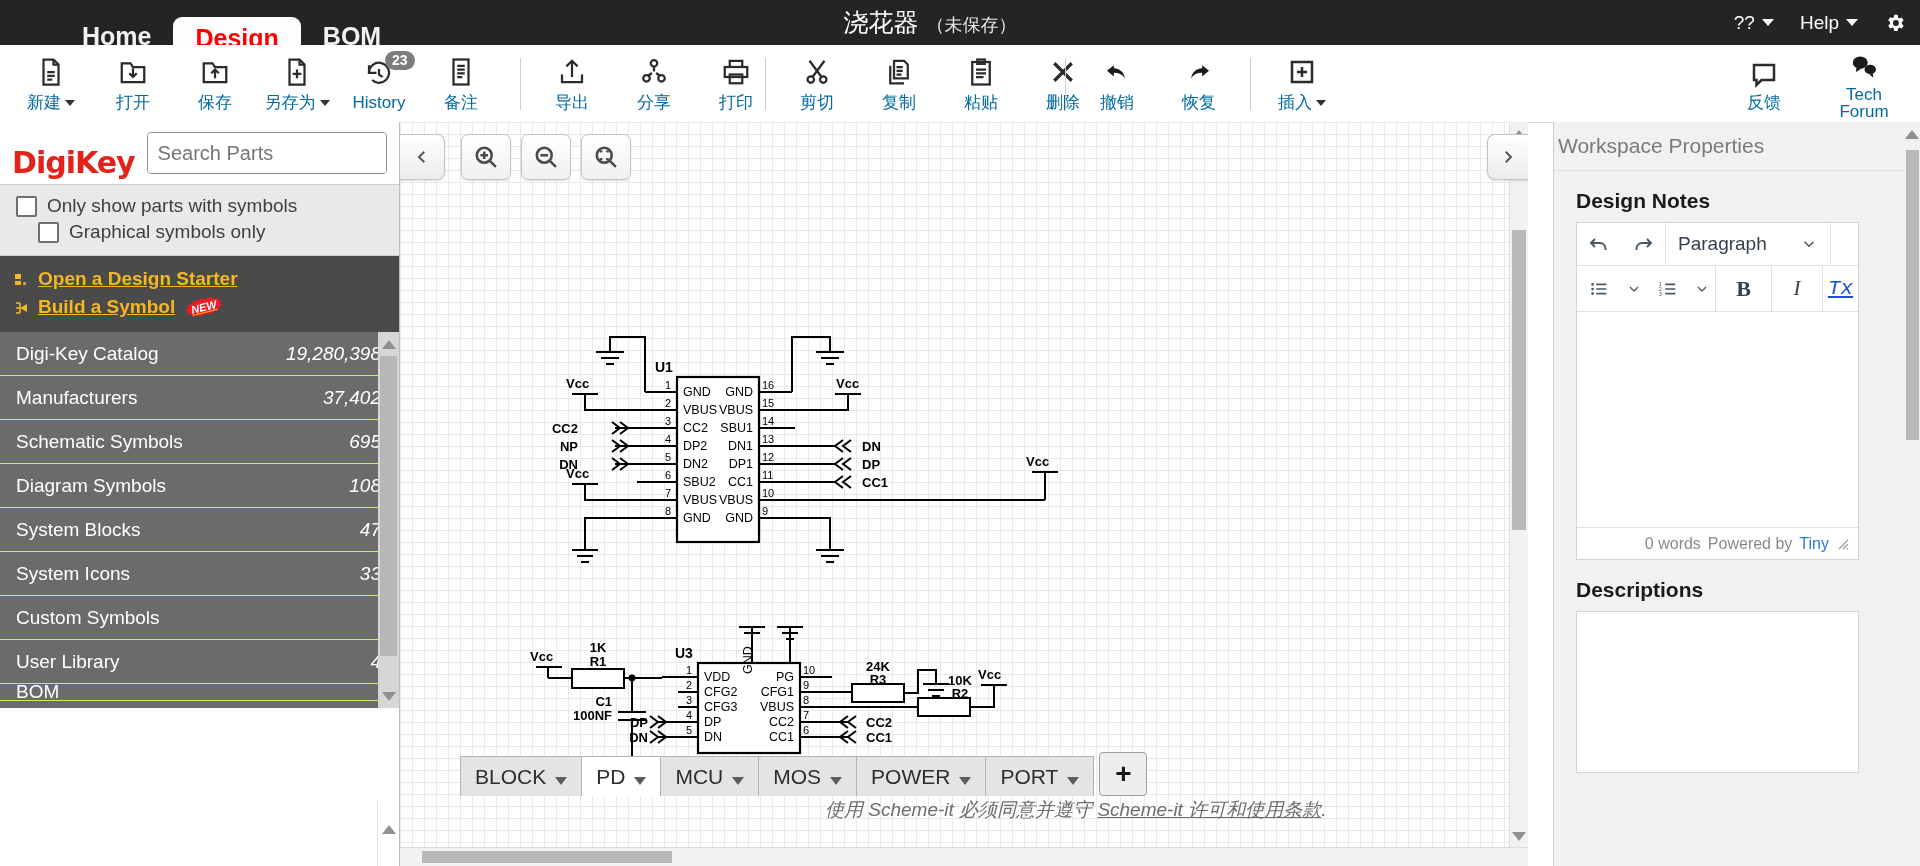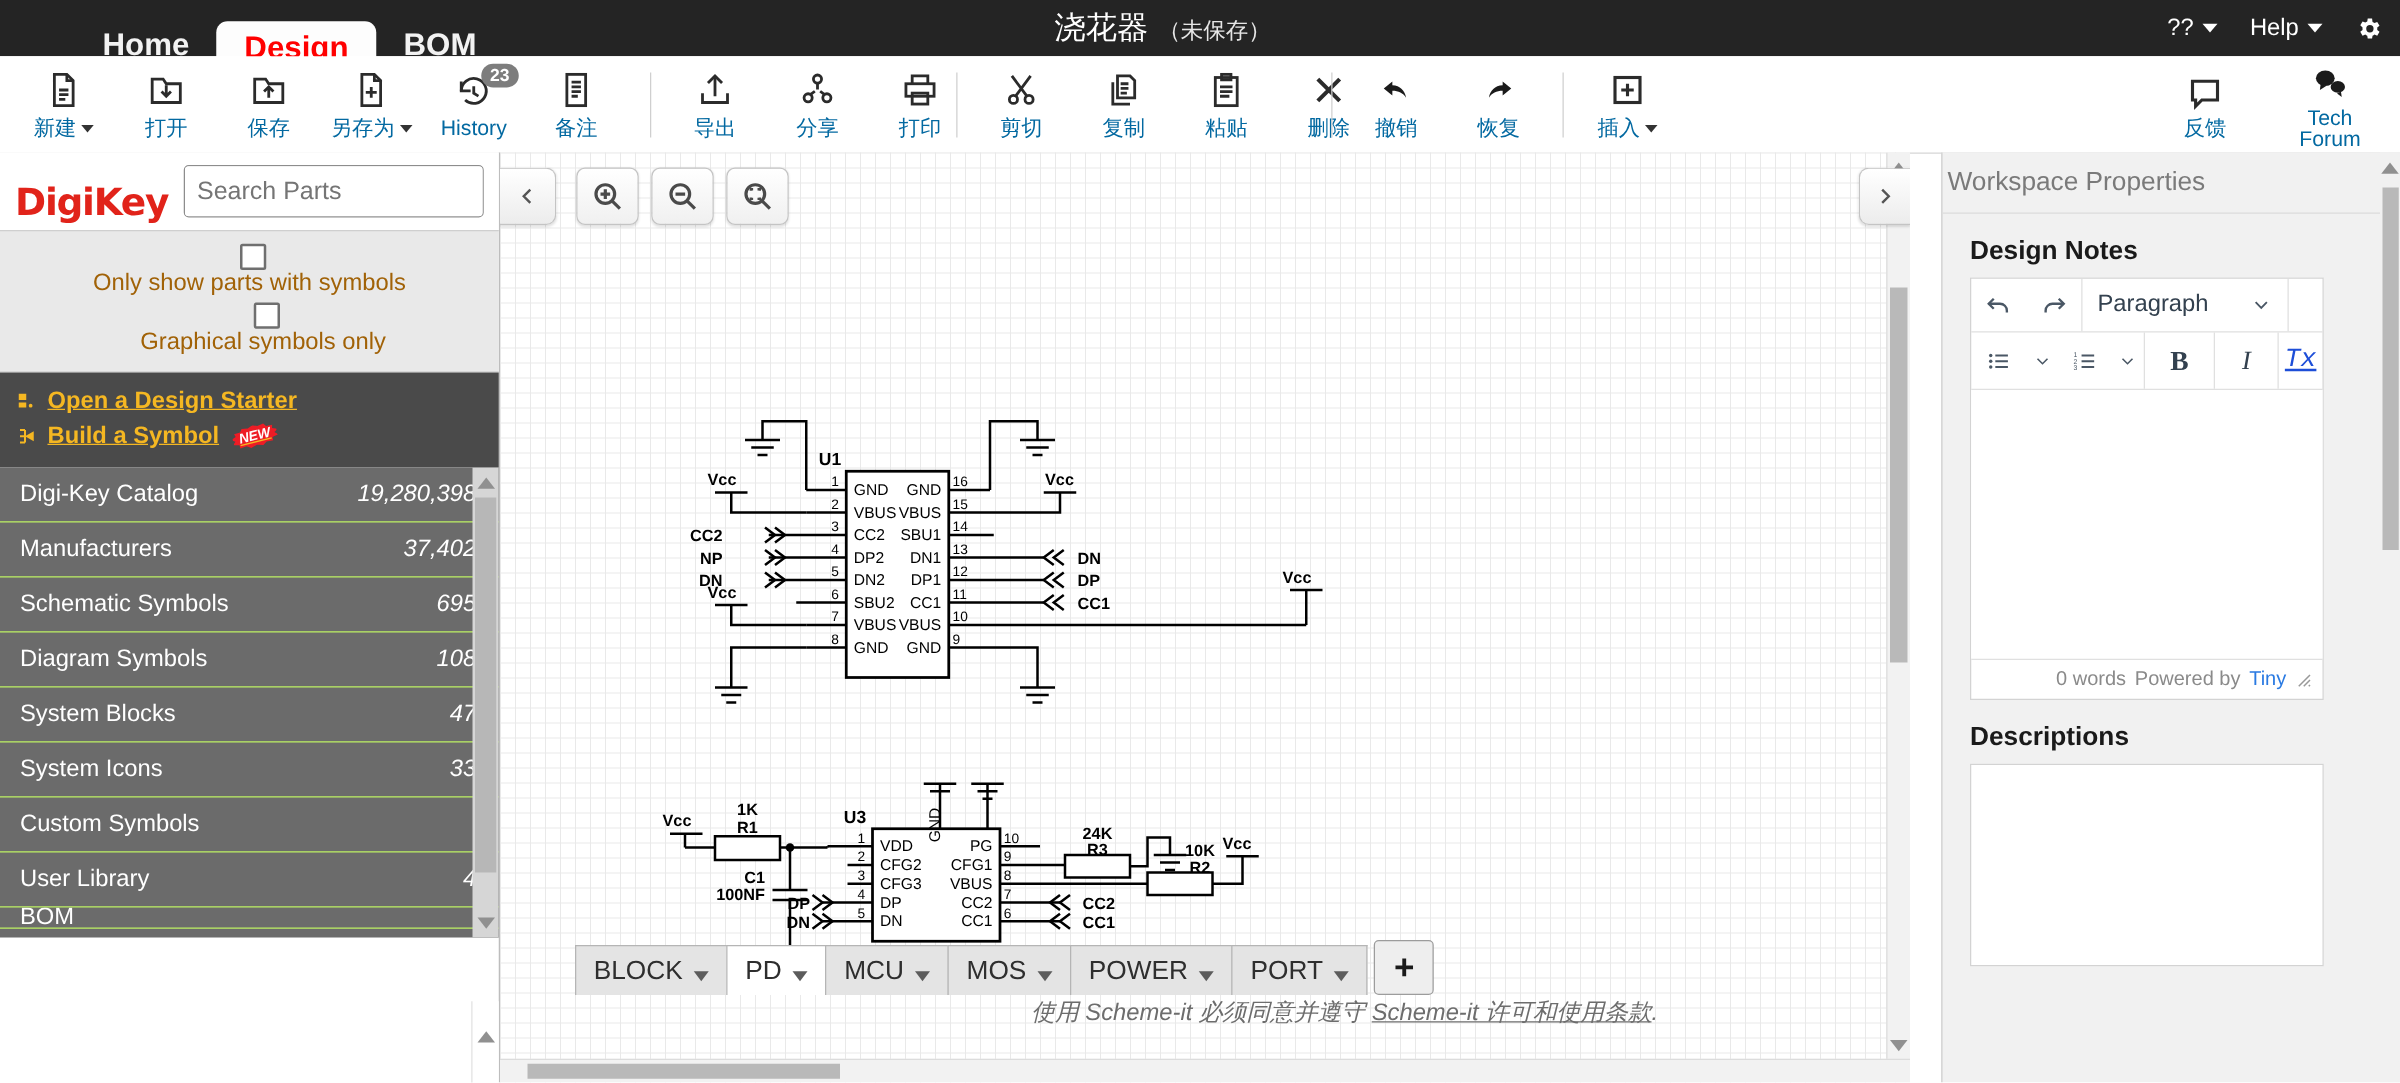--- a/index.html
+++ b/index.html
@@ -54,21 +54,21 @@
   .ritem.wide .lbl{line-height:17px;flex-direction:column;gap:0;text-align:center;}
 
   
   .leftpanel{position:absolute;left:0;top:122px;width:399px;height:744px;background:#ffffff;border-right:1px solid #bdbdbd;}
   .lp-search{height:62px;background:#fff;display:flex;align-items:center;padding:0 12px;gap:12px;}
   .digikey{font-size:30px;font-weight:bold;color:#e1231a;letter-spacing:-1px;font-family:"DejaVu Sans",sans-serif;margin-top:19px;}
   .searchwrap{flex:1;display:flex;height:40px;border:1px solid #8d8d8d;border-radius:4px;overflow:hidden;background:#fff;}
   .searchwrap input{flex:1;border:0;outline:none;font-size:20px;padding:0 10px;color:#555;font-family:"Liberation Sans",sans-serif;}
 
   .lp-filters{background:#e9e9e9;border-top:1px solid #cfcfcf;border-bottom:1px solid #cfcfcf;padding:8px 0 10px 0;}
-  .frow{display:flex;align-items:center;font-size:19px;color:#a16207;padding:2px 0;flex-direction:column;}
+  .frow{display:flex;align-items:center;font-size:19px;color:#404040;padding:2px 0;}
   .frow.indent{padding-left:22px;}
   .cbx{width:17px;height:17px;border:2px solid #6f6f6f;border-radius:2px;background:#fff;margin:0 10px 0 16px;cursor:pointer;}
 
   .lp-links{background:#4a4a4a;padding:9px 0 11px 14px;}
   .llink{display:flex;align-items:center;gap:8px;font-size:19px;font-weight:bold;color:#f5b722;text-decoration:underline;cursor:pointer;padding:3px 0;}
   .newbadge{
     background:#ee1c25;color:#fff;font-size:11px;font-weight:bold;padding:3px 5px;
     transform:rotate(-14deg);font-style:italic;
     clip-path:polygon(50% 0,61% 9%,75% 4%,80% 18%,94% 19%,92% 33%,104% 42%,95% 53%,102% 66%,88% 72%,88% 87%,73% 85%,64% 97%,50% 89%,36% 97%,27% 85%,12% 87%,12% 72%,-2% 66%,5% 53%,-4% 42%,8% 33%,6% 19%,20% 18%,25% 4%,39% 9%);
     margin-left:3px;

